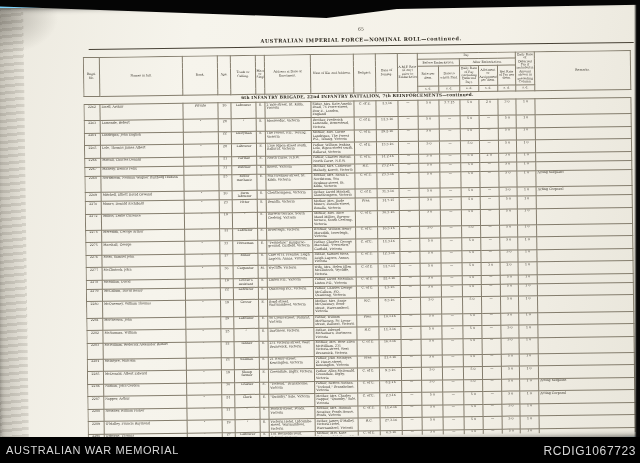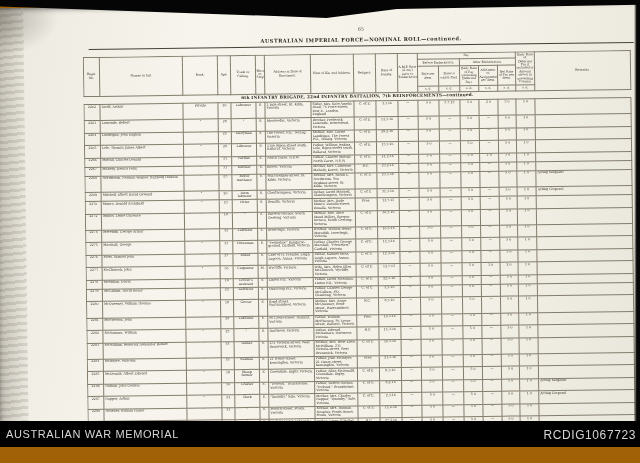--- a/index.html
+++ b/index.html
@@ -1,16 +1,16 @@
 <!DOCTYPE html>
 <html><head>
 <meta charset="utf-8">
 <style>
   html,body{margin:0;padding:0;background:#000;}
-  .stage{position:relative;width:640px;height:463px;background:#a16207;overflow:hidden;
+  .stage{position:relative;width:640px;height:463px;background:#7dd3fc;overflow:hidden;
          font-family:"DejaVu Serif", serif;}
   
   .page{position:absolute;left:-4px;top:4px;width:650px;height:437px;
         background:linear-gradient(100deg,#ece9df,#f6f4ec 28%,#f4f1e8 70%,#e8e5da);
         transform:rotate(-0.75deg);z-index:1;
         box-shadow:0 0 6px rgba(0,0,0,.8) inset;}
   .page-gutter{position:absolute;left:0;top:0;bottom:0;width:30px;
         background:repeating-linear-gradient(175deg, rgba(110,104,92,.20) 0 3px, rgba(205,200,188,.12) 3px 7px),
                    linear-gradient(to right, rgba(85,80,70,.30), rgba(85,80,70,0));}
   .page-corner-smudge{position:absolute;left:0;top:0;width:70px;height:50px;
@@ -30,21 +30,21 @@
         overflow:hidden;}
   .roll th{font-weight:normal;font-size:3px;line-height:1.12;text-align:center;padding:1px .5px;}
   .roll thead th{vertical-align:middle;}
   .roll td{font-size:3.2px;line-height:1.1;padding:.5px 1px;}
   .roll td.c{text-align:center;}
   .roll td.l{text-align:left;}
   .roll tr.section-row td{border-left:none;border-right:none;border-top:none;
         font-size:4.2px;font-weight:bold;text-align:center;letter-spacing:.2px;padding:1.5px 0;
         vertical-align:middle;}
   .roll .sd{font-size:3px;text-align:center;padding:.5px 0;}
-  .viewer-footer{position:absolute;left:0;bottom:16px;width:640px;height:26px;background:#000;z-index:9;
+  .viewer-footer{position:absolute;left:0;bottom:0;width:640px;height:26px;background:#000;z-index:9;
         font-family:"Liberation Sans", sans-serif;}
   .footer-left{position:absolute;left:6px;top:7px;font-size:11px;color:#d5d5d5;letter-spacing:.6px;}
   .footer-right{position:absolute;right:4px;top:7px;font-size:12px;color:#d5d5d5;letter-spacing:.6px;}
 </style>
 </head>
 <body>
 
 <div class="stage">
 
   <div class="page">

